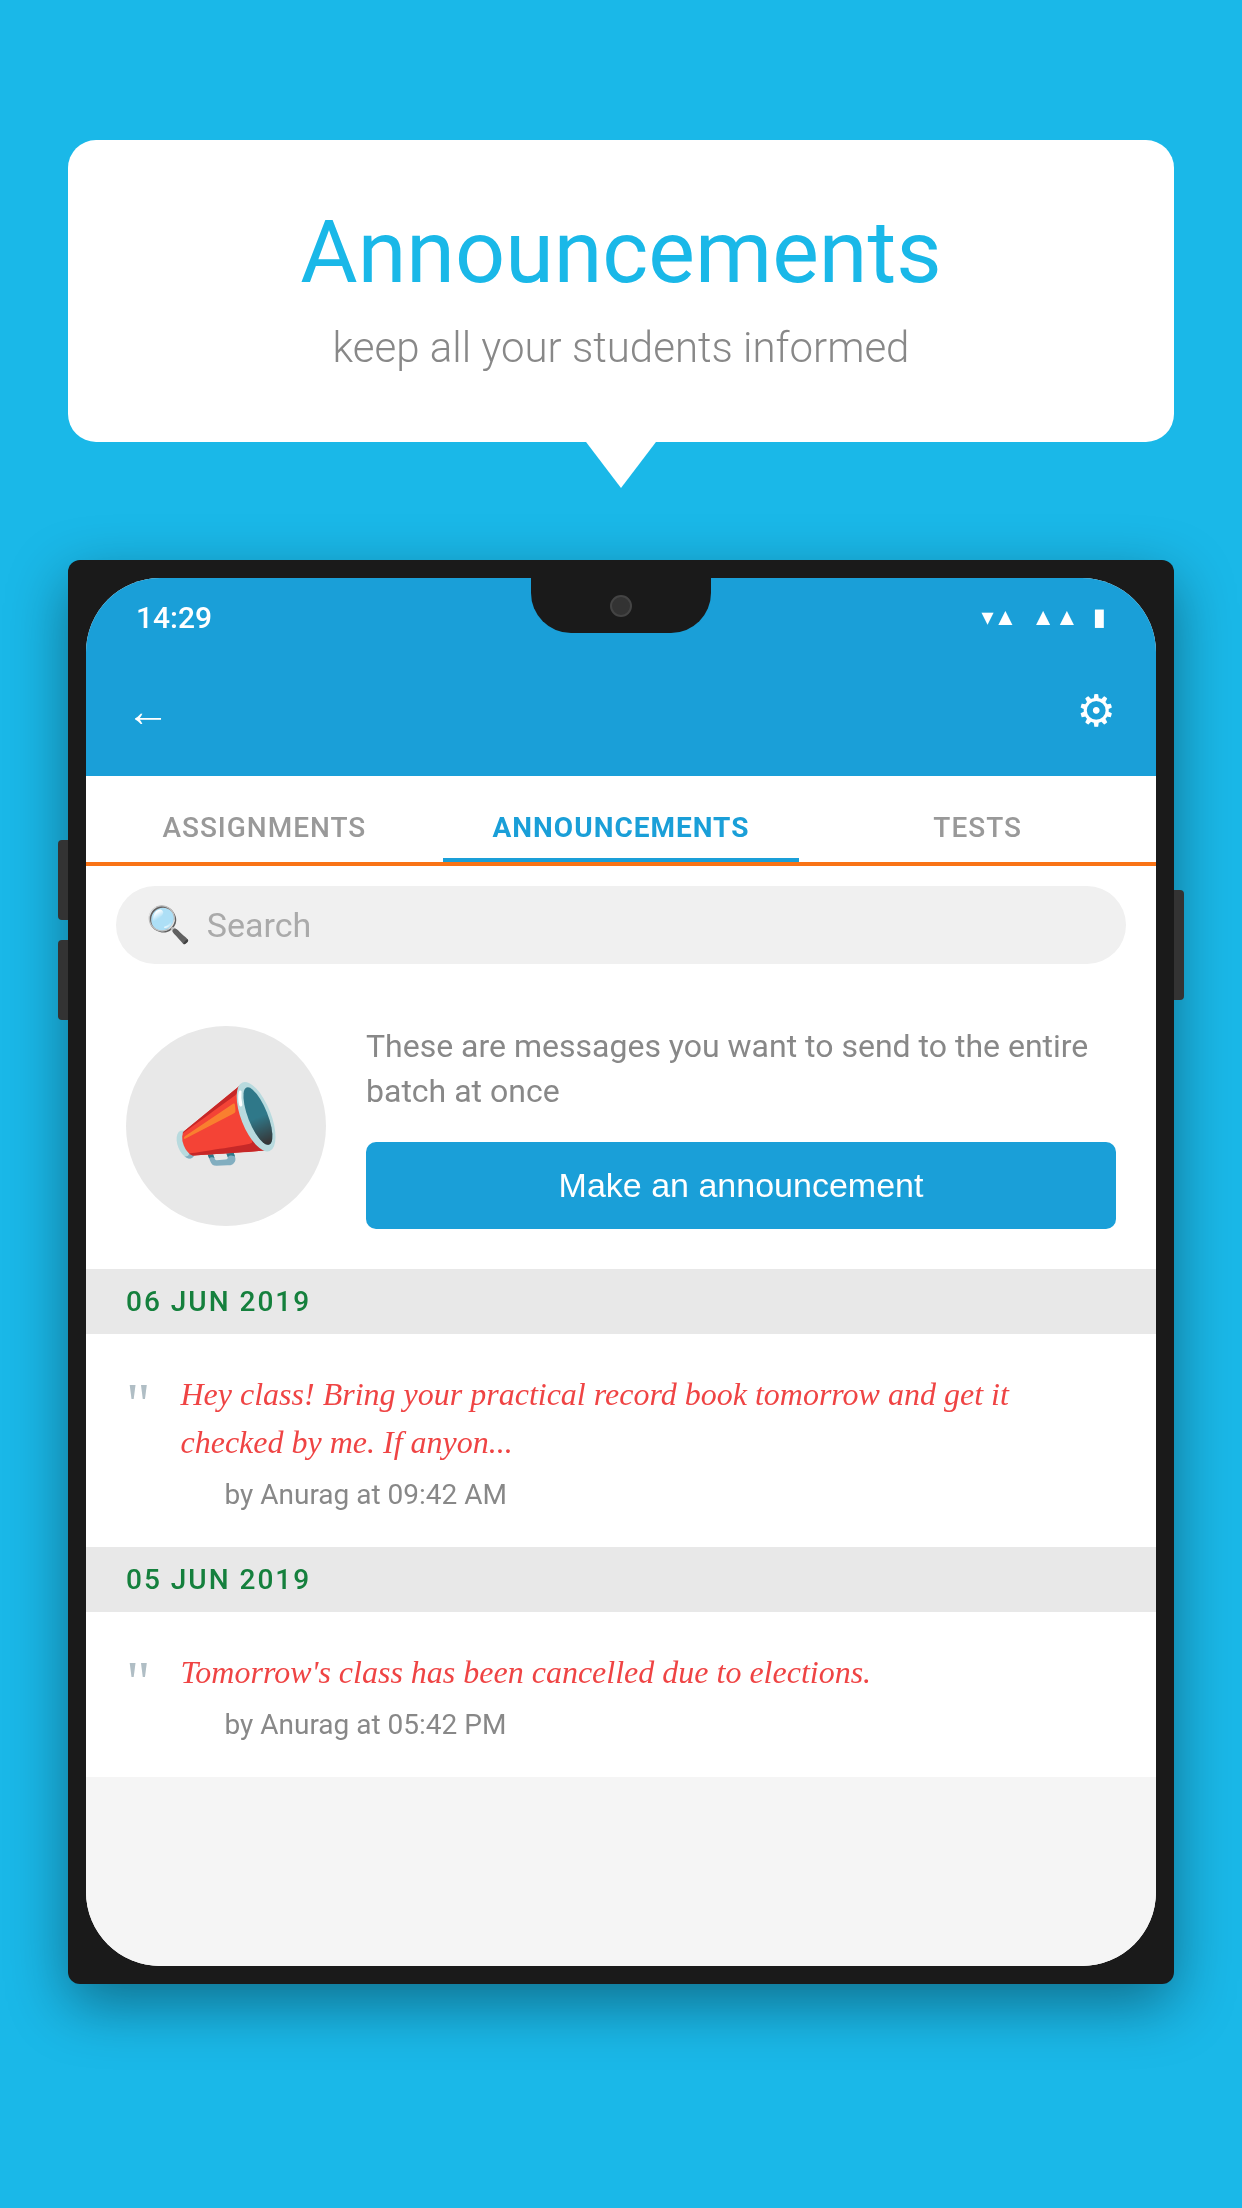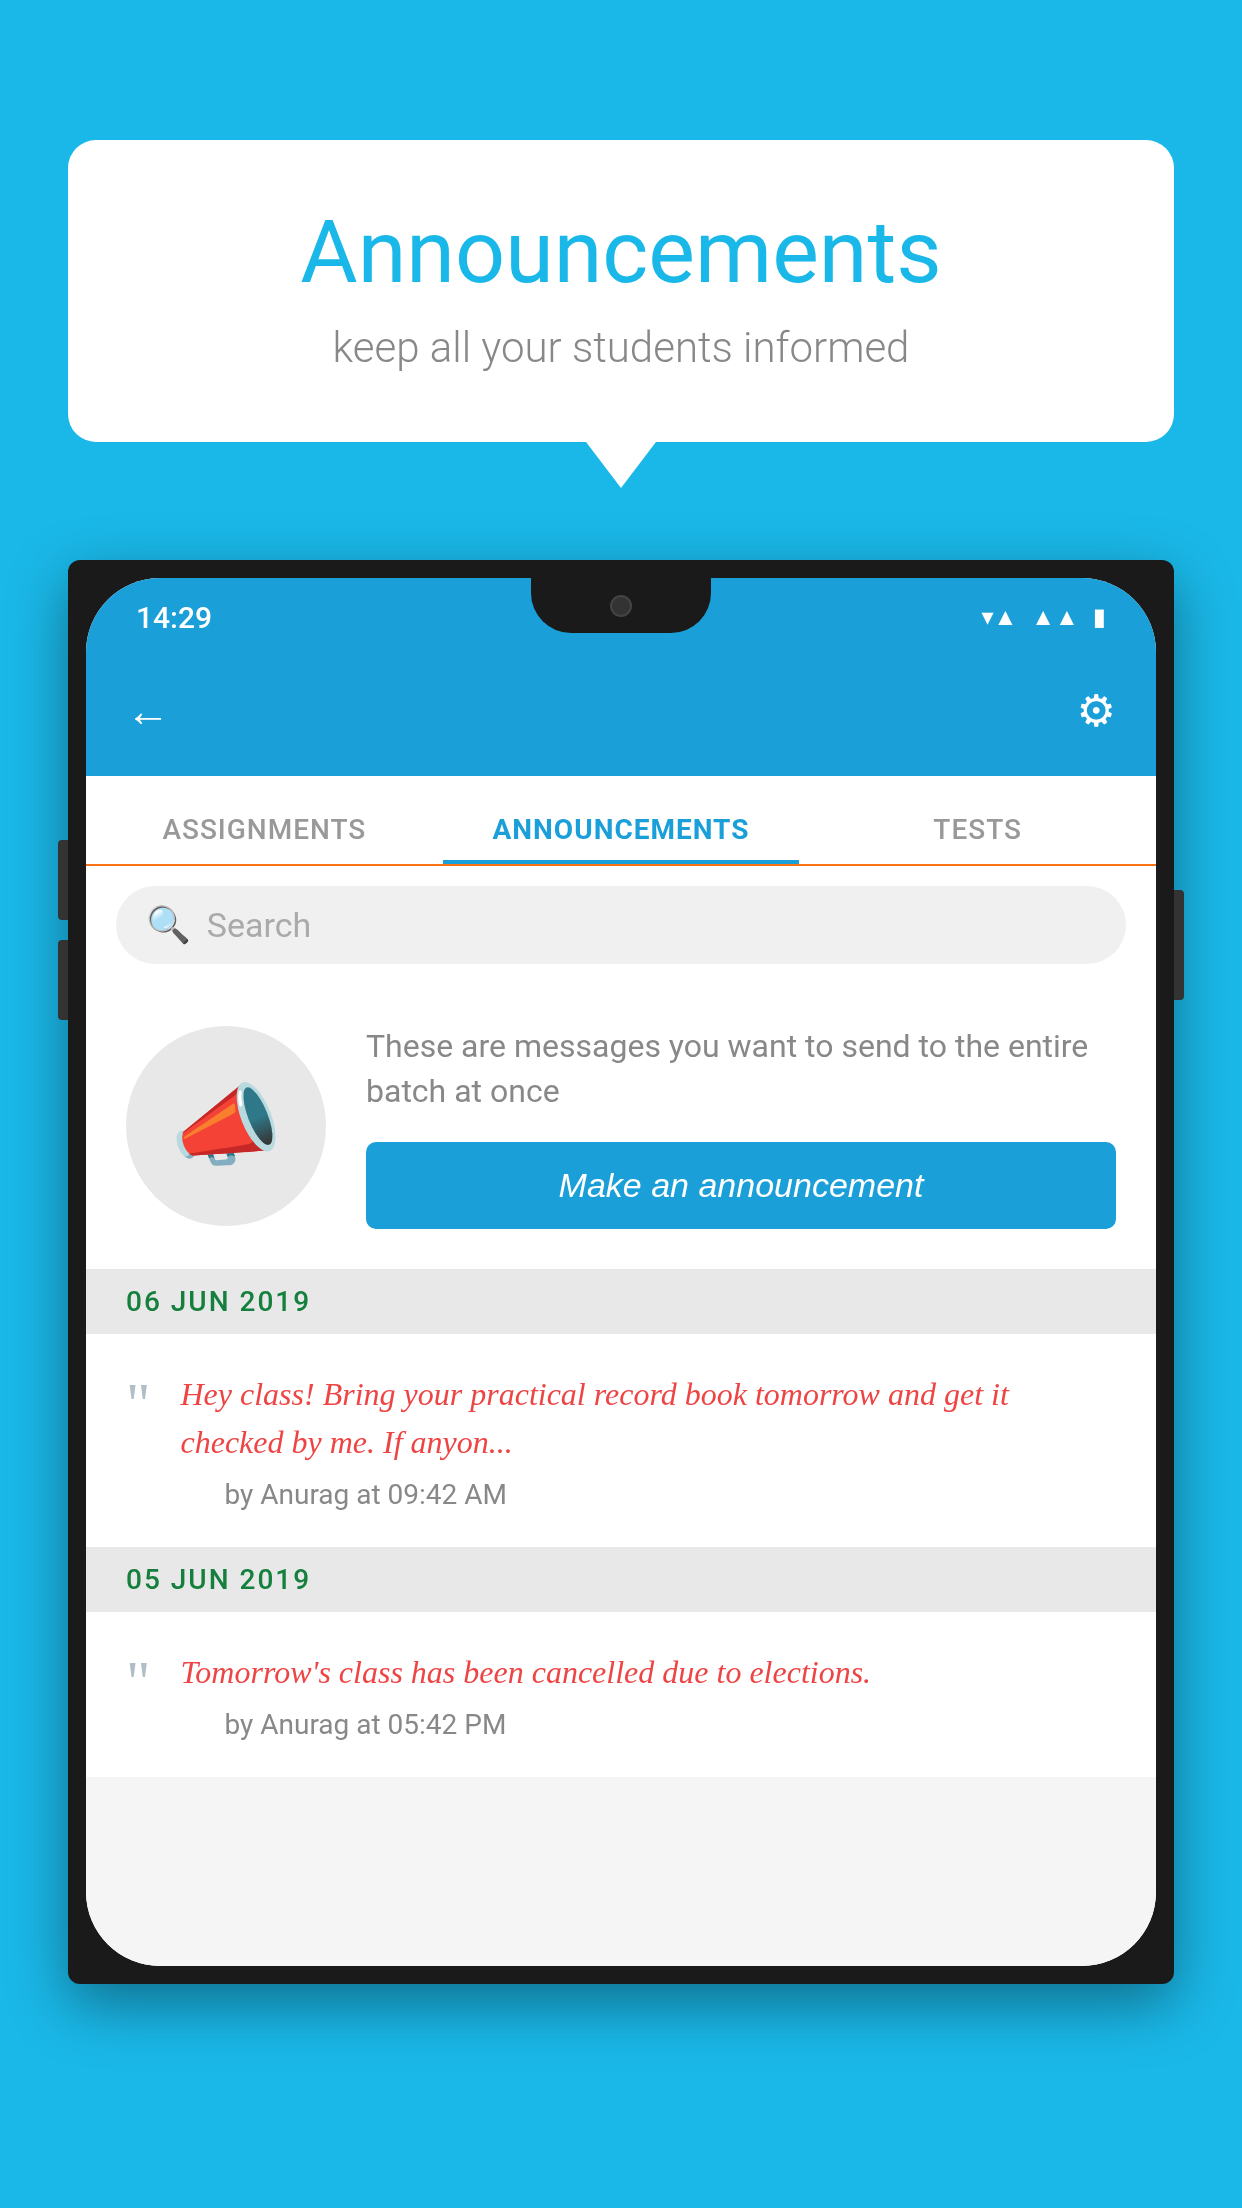--- a/index.html
+++ b/index.html
@@ -206,21 +206,21 @@
     .settings-icon {
       color: white;
       font-size: 44px;
       cursor: pointer;
     }
 
     
     .tabs-bar {
       background: white;
       display: flex;
-      border-bottom: 2px solid #f97316;
+      border-bottom: 4px solid #f97316;
       flex-shrink: 0;
       height: 90px;
       align-items: flex-end;
     }
 
     .tab {
       flex: 1;
       text-align: center;
       padding-bottom: 18px;
       font-size: 28px;
@@ -324,21 +324,20 @@
     .make-announcement-btn {
       background: #1a9fd8;
       color: white;
       border: none;
       border-radius: 10px;
       padding: 24px 56px;
       font-size: 34px;
       font-weight: 500;
       cursor: pointer;
       text-align: center;
-      font-style: italic;
     }
 
     
     .date-separator {
       background: #e8e8e8;
       padding: 16px 40px;
       font-size: 28px;
       color: #15803d;
       font-weight: 500;
       letter-spacing: 2px;

